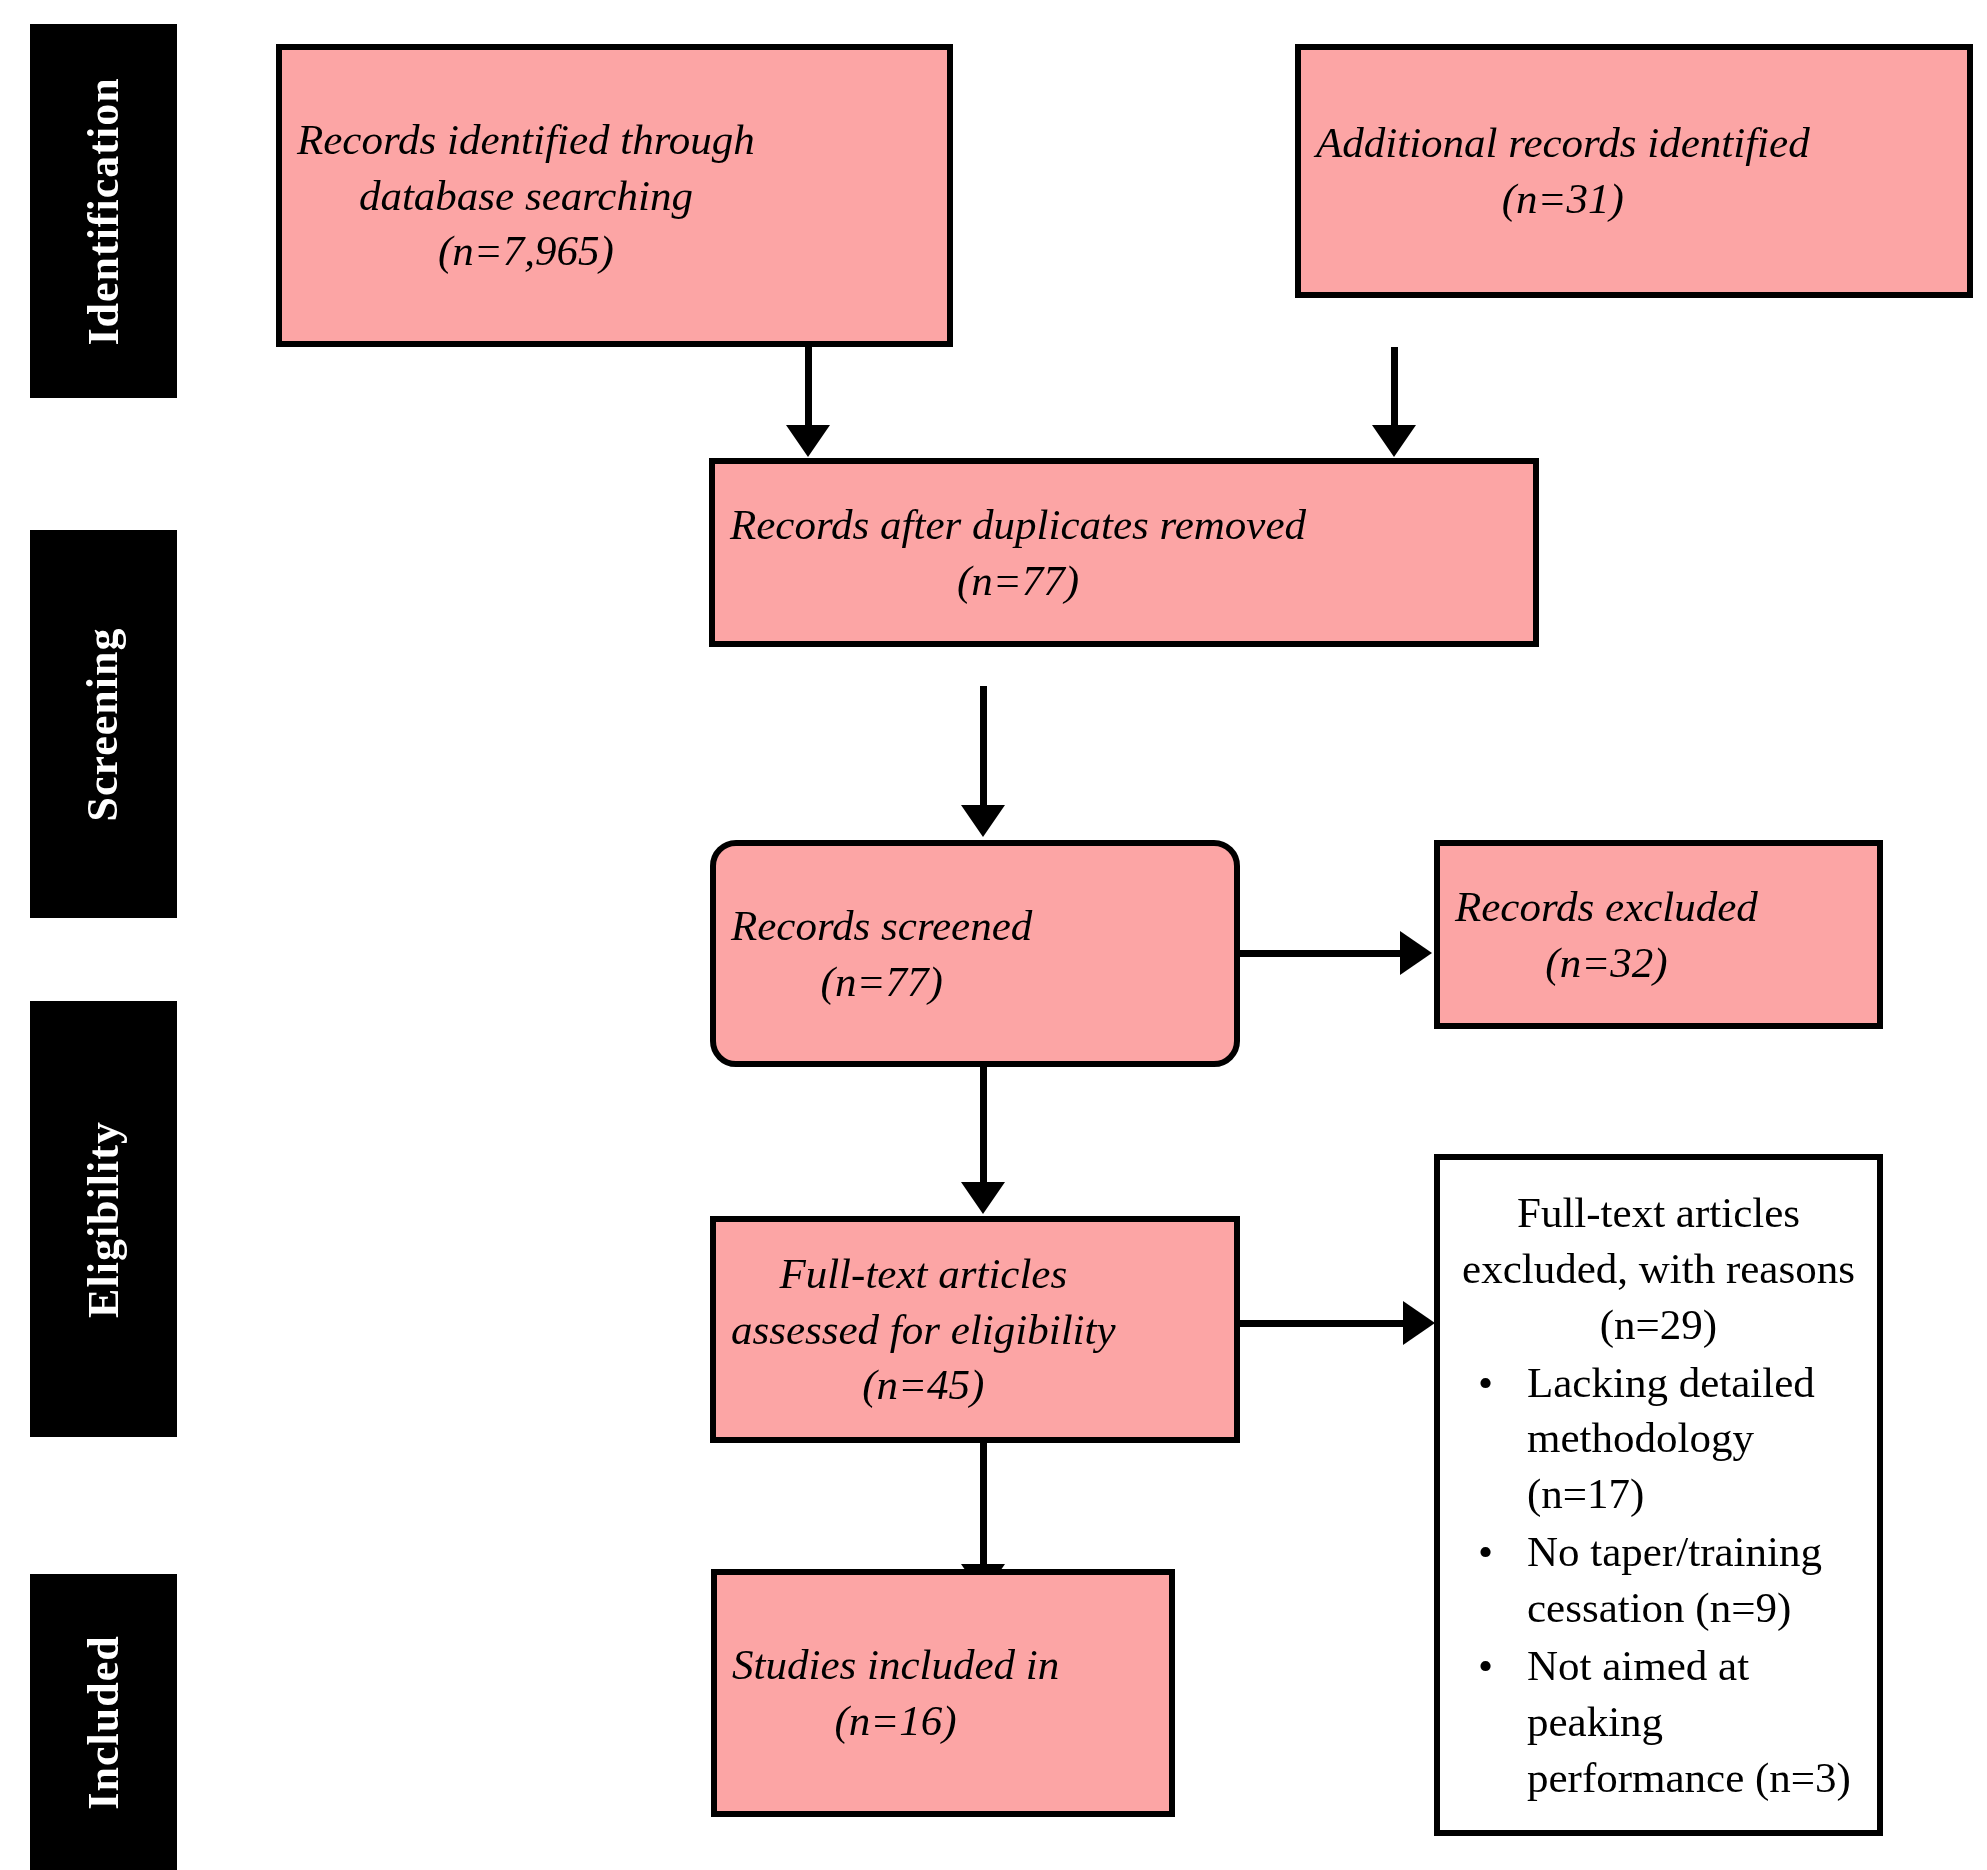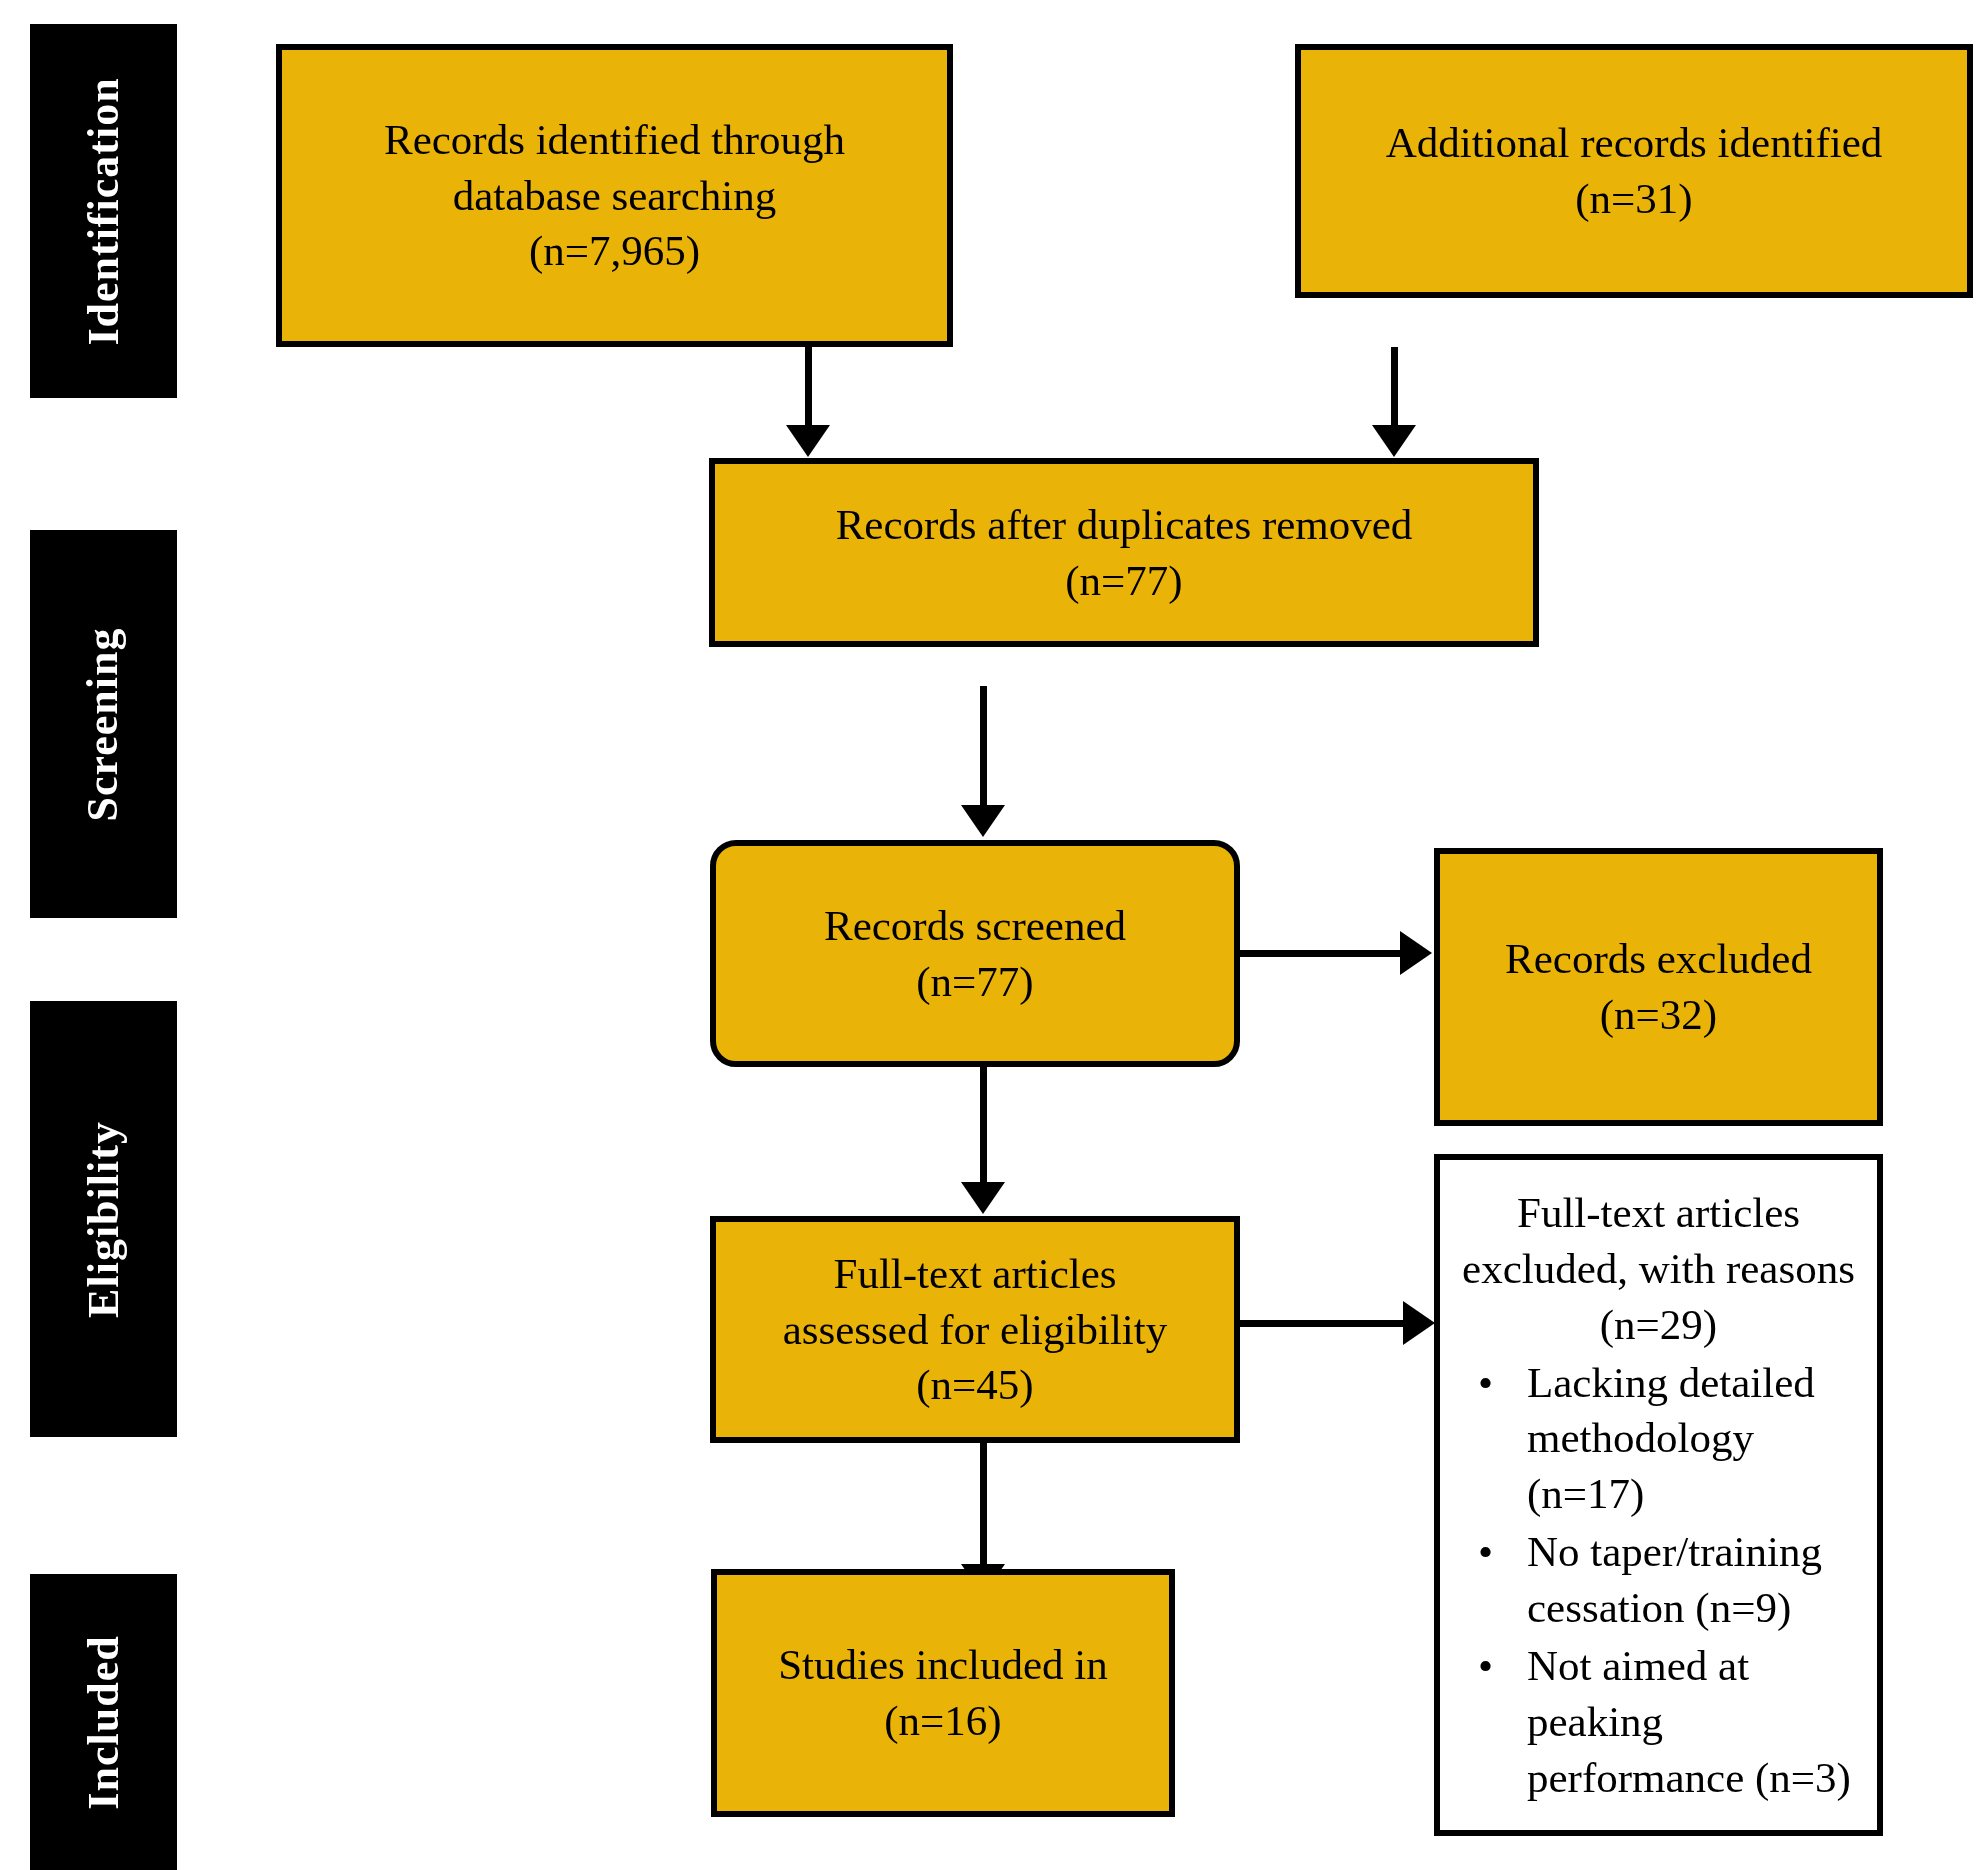--- a/index.html
+++ b/index.html
@@ -31,27 +31,28 @@
     font-size: 44px;
     letter-spacing: 1px;
     white-space: nowrap;
     transform: rotate(-90deg);
     transform-origin: center center;
   }
 
   
   .flow-box {
     position: absolute;
-    background: #eab308;
+    background: #fca5a5;
     border: 6.7px solid #000000;
     box-sizing: border-box;
     display: flex;
     align-items: center;
-    justify-content: center;
+    justify-content: flex-start;
     text-align: center;
+    font-style: italic;
   }
   .flow-box .box-text {
     font-size: 43px;
     line-height: 1.30;
     padding: 0 15px;
   }
   .flow-box .box-text .ln { display: block; }
 
   
   .reasons-box {
@@ -171,21 +172,21 @@
   <div class="vline" style="left:980px; top:686px; width:6.7px; height:122px;"></div>
   <div class="arrow-down" style="left:961px; top:805px;"></div>
 
   <div class="flow-box" style="left:710px; top:840px; width:530px; height:227px;border-radius:26px;">
     <div class="box-text">
       <span class="ln">Records screened</span>
       <span class="ln">(n=77)</span>
     </div>
   </div>
 
-  <div class="flow-box" style="left:1434px; top:840px; width:449px; height:278px;margin-top:8px;">
+  <div class="flow-box" style="left:1434px; top:840px; width:449px; height:189px;">
     <div class="box-text">
       <span class="ln">Records excluded</span>
       <span class="ln">(n=32)</span>
     </div>
   </div>
 
   <div class="hline" style="left:1239px; top:950px; width:164px; height:6.7px;"></div>
   <div class="arrow-right" style="left:1400px; top:931px;"></div>
 
   <div class="vline" style="left:980px; top:1067px; width:6.7px; height:118px;"></div>

